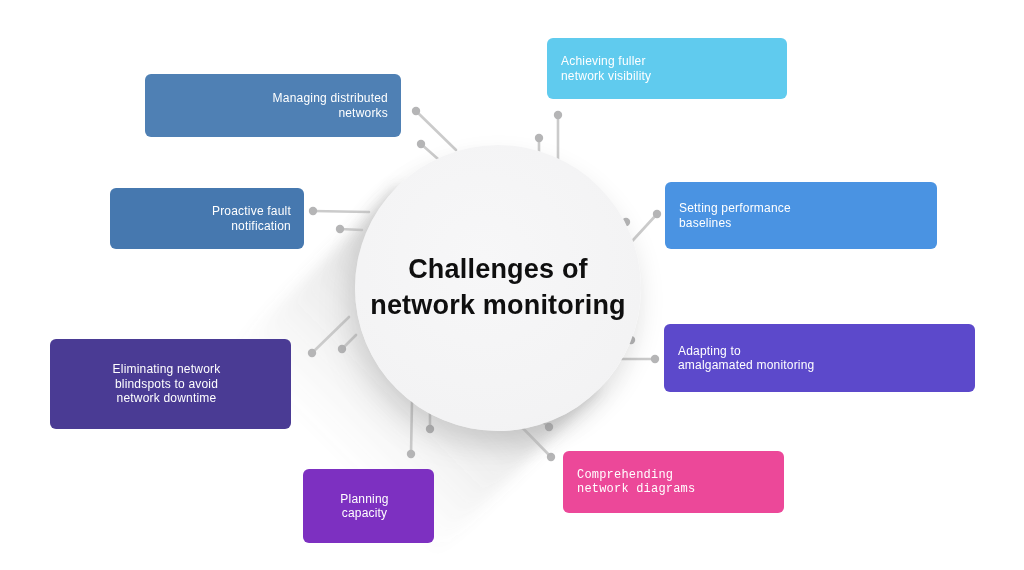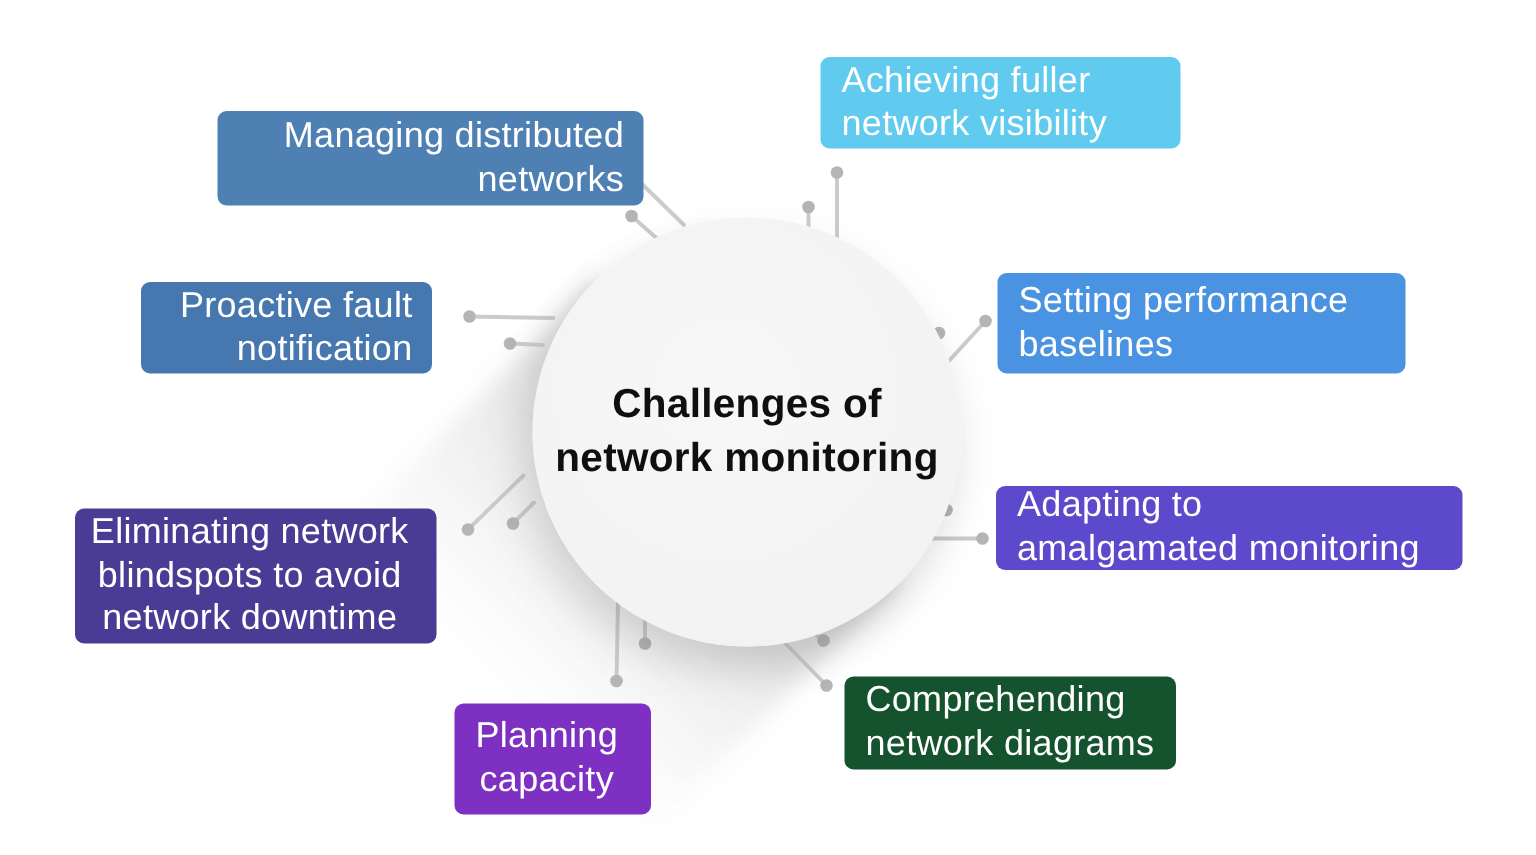--- a/index.html
+++ b/index.html
@@ -59,35 +59,35 @@
   .node {
     position: absolute;
     border-radius: 6px;
     display: flex;
     flex-direction: column;
     justify-content: center;
     box-sizing: border-box;
     color: #ffffff;
   }
   .node-label {
-    font-size: 24px;
+    font-size: 12px;
     line-height: 1.2;
     white-space: pre-line;
     letter-spacing: 0.2px;
   }
   .ta-left   { text-align: left;   padding-left: 14px;  padding-right: 8px; }
   .ta-right  { text-align: right;  padding-right: 13px; padding-left: 8px; }
   .ta-center { text-align: center; padding-left: 8px;   padding-right: 16px; }
 
-  .n0 { left: 145px; top: 74px;  width: 284px; height: 63px; }
+  .n0 { left: 145px; top: 74px;  width: 256px; height: 63px; }
   .n1 { left: 547px; top: 38px;  width: 240px; height: 61px; }
-  .n2 { left: 94px; top: 188px; width: 194px; height: 61px; }
+  .n2 { left: 110px; top: 188px; width: 194px; height: 61px; }
   .n3 { left: 665px; top: 182px; width: 272px; height: 67px; }
   .n4 { left: 50px;  top: 339px; width: 241px; height: 90px; }
-  .n5 { left: 664px; top: 324px; width: 311px; height: 56px; }
+  .n5 { left: 664px; top: 324px; width: 311px; height: 68px; }
   .n6 { left: 303px; top: 469px; width: 131px; height: 74px; }
   .n7 { left: 563px; top: 451px; width: 221px; height: 62px; }
 </style>
 </head>
 <body>
 
 <div class="canvas">
 
   <svg class="decor-layer" viewBox="0 0 1024 570" xmlns="http://www.w3.org/2000/svg">
     <defs>
@@ -194,18 +194,18 @@
   <div class="node n5 ta-left" style="background-color: rgb(92, 73, 203);">
     <div class="node-label">Adapting to
 amalgamated monitoring</div>
   </div>
 
   <div class="node n6 ta-center" style="background-color: rgb(125, 48, 193);">
     <div class="node-label">Planning
 capacity</div>
   </div>
 
-  <div class="node n7 ta-left" style="background-color: #14532d;">
+  <div class="node n7 ta-left" style="background-color: #ec4899; font-family: Liberation Mono, monospace;">
     <div class="node-label">Comprehending
 network diagrams</div>
   </div>
 
 </div>
 
 </body></html>

